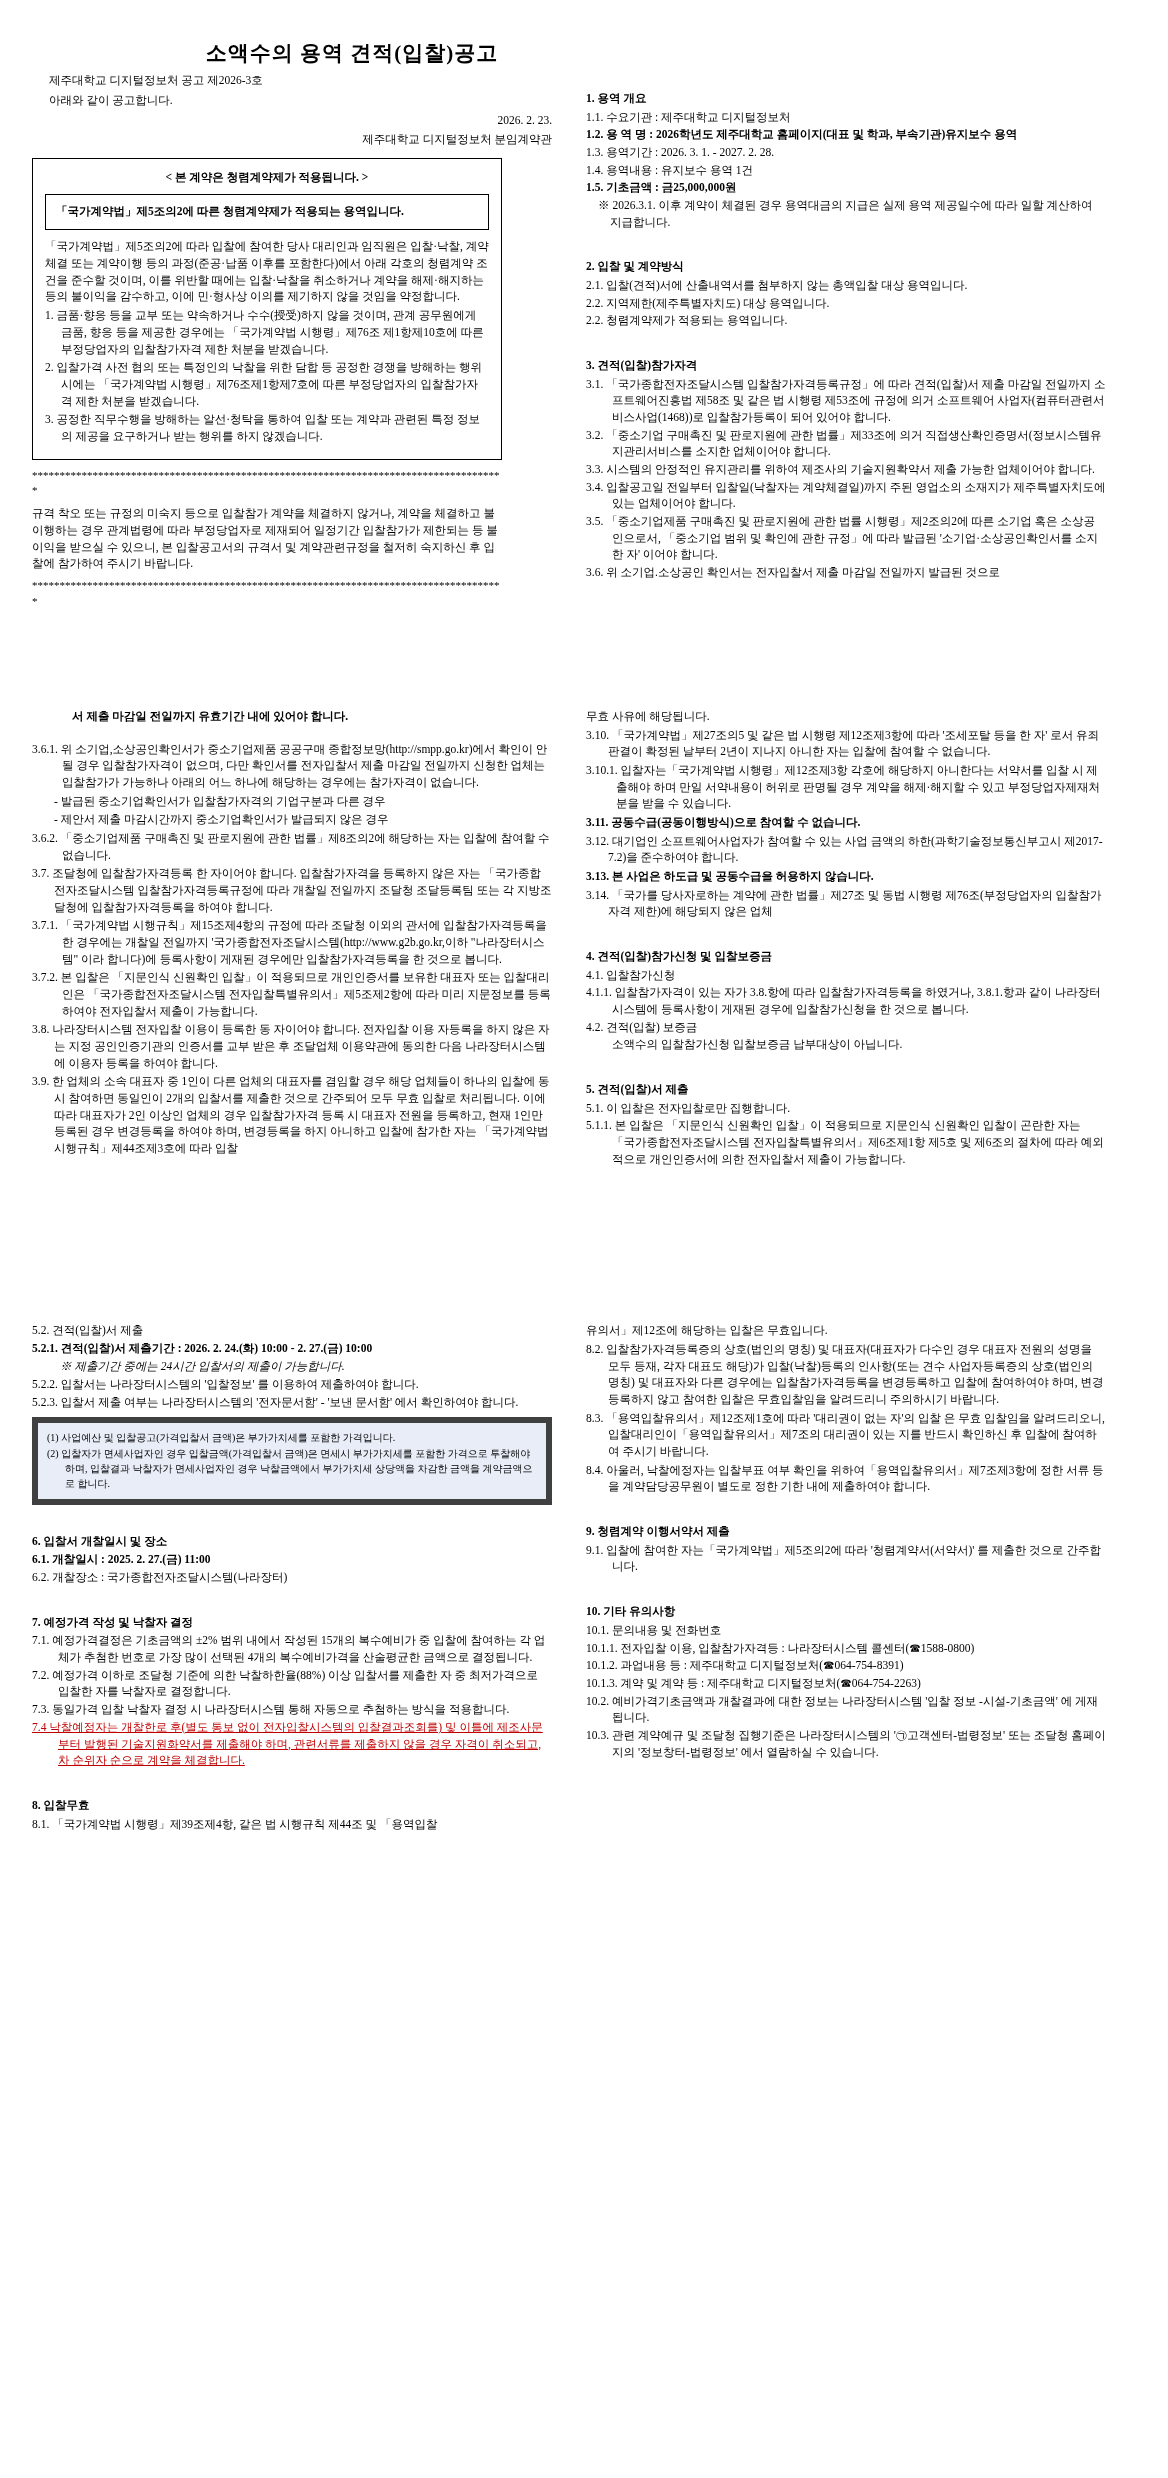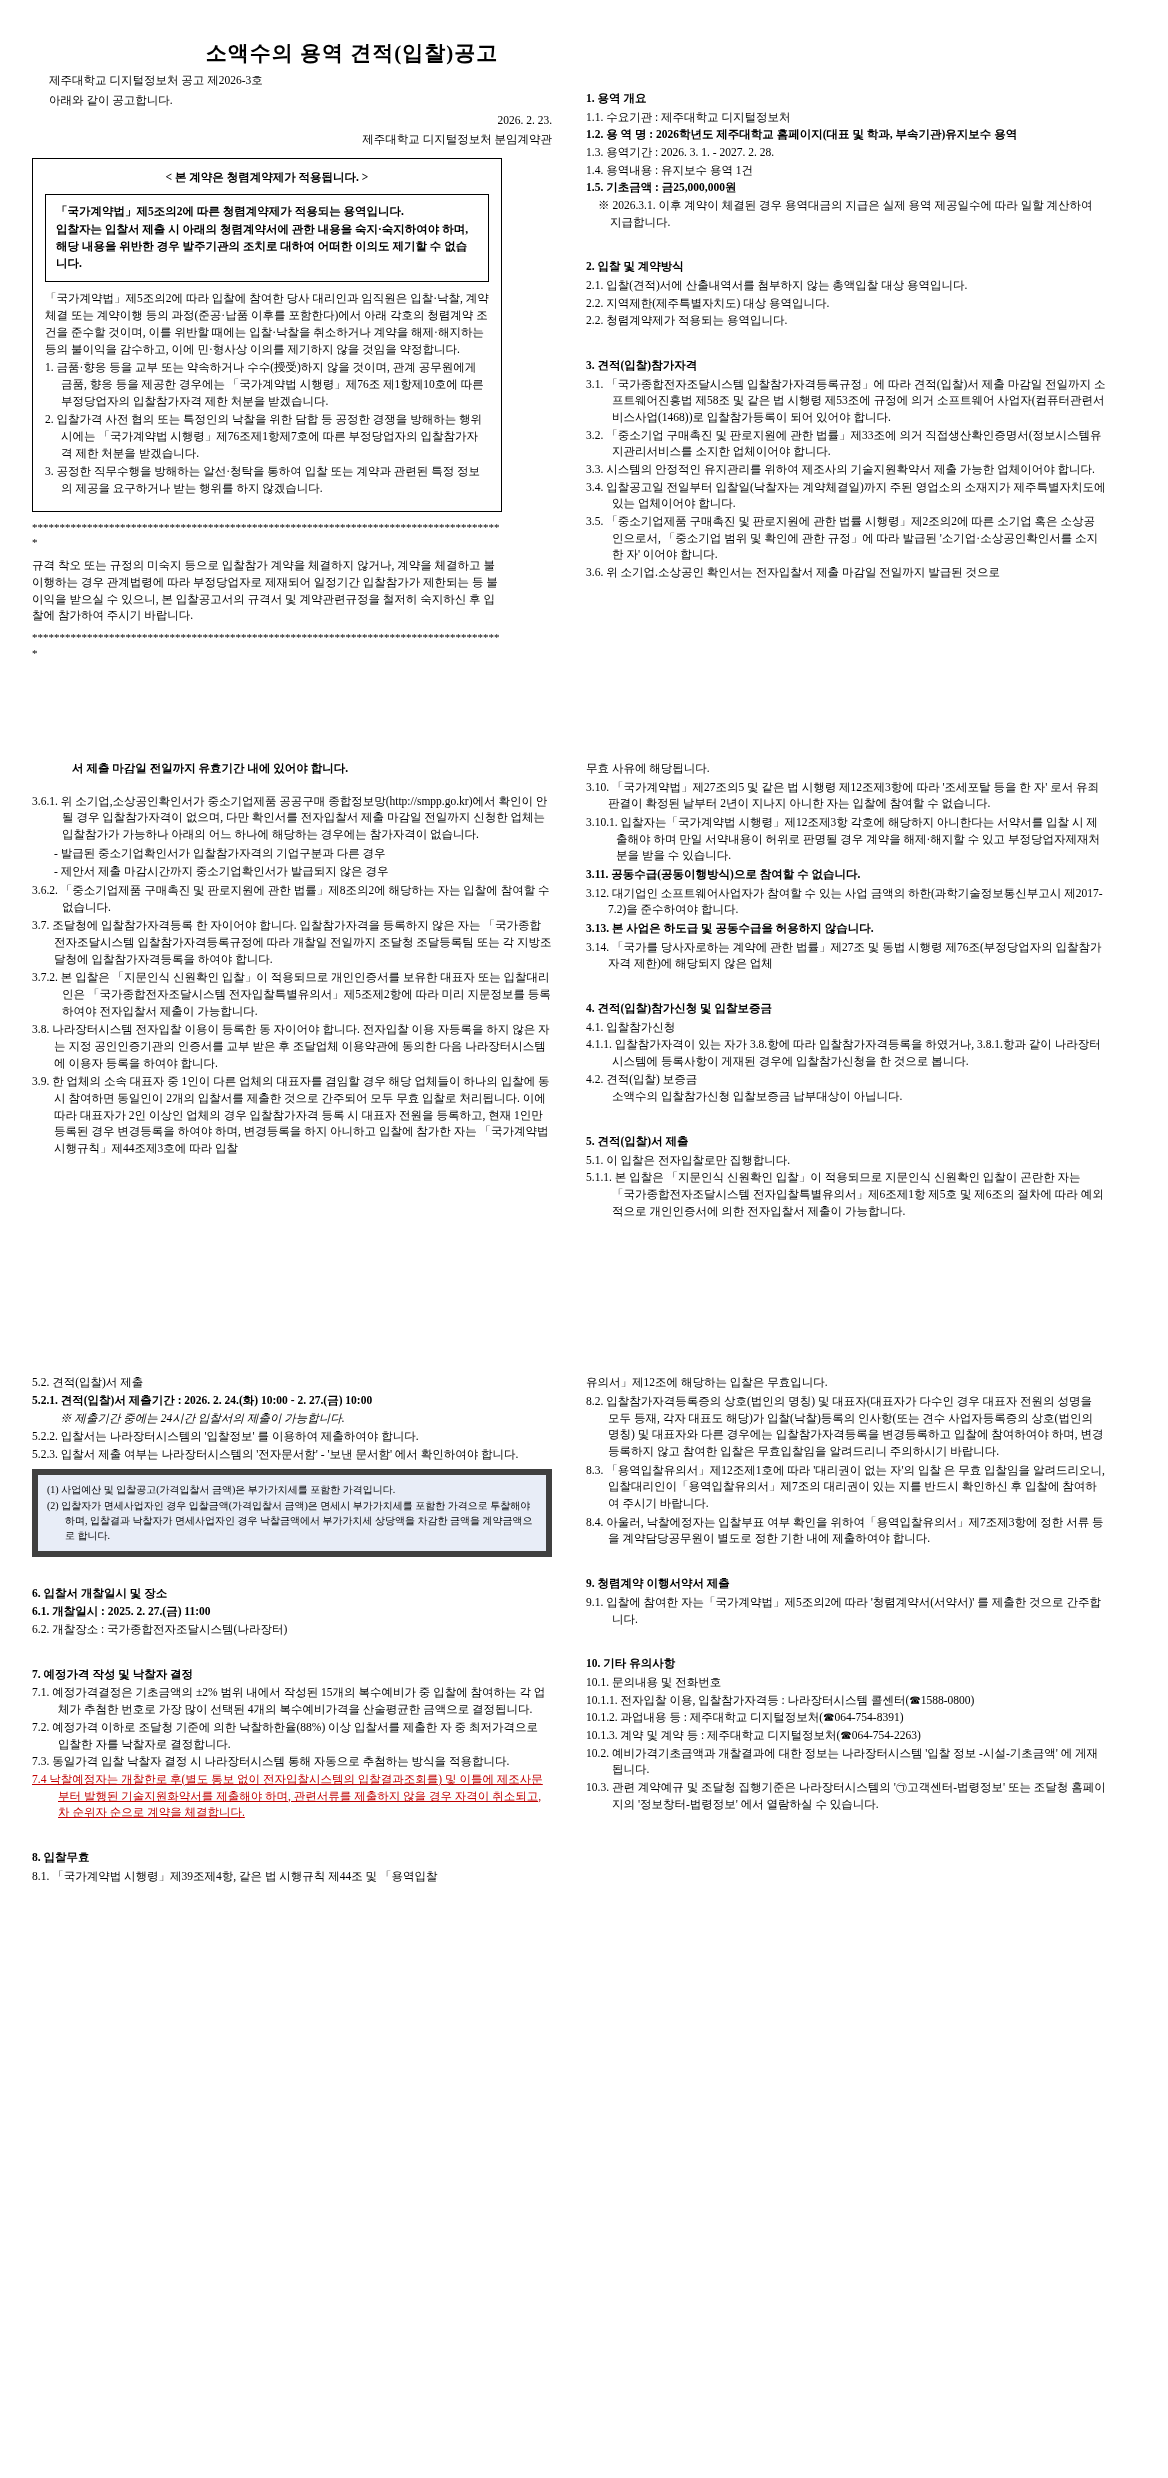--- a/index.html
+++ b/index.html
@@ -159,21 +159,20 @@
         <p>제주대학교 디지털정보처 공고 제2026-3호</p>
         <p>아래와 같이 공고합니다.</p>
         <p class="right-align">2026. 2. 23.</p>
         <p class="right-align">제주대학교 디지털정보처 분임계약관</p>
       </div>
 
       <div class="notice-box">
         <div class="notice-title">&lt; 본 계약은 청렴계약제가 적용됩니다. &gt;</div>
         <div class="inner-box">
           <p class="bold">「국가계약법」제5조의2에 따른 청렴계약제가 적용되는 용역입니다.</p>
-          <p class="bold">입찰자는 입찰서 제출 시 아래의 청렴계약서에 관한 내용을 숙지·숙지하여야 하며, 해당 내용을 위반한 경우 발주기관의 조치로 대하여 어떠한 이의도 제기할 수 없습니다.</p>
         </div>
         <p>「국가계약법」제5조의2에 따라 입찰에 참여한 당사 대리인과 임직원은 입찰·낙찰, 계약체결 또는 계약이행 등의 과정(준공·납품 이후를 포함한다)에서 아래 각호의 청렴계약 조건을 준수할 것이며, 이를 위반할 때에는 입찰·낙찰을 취소하거나 계약을 해제·해지하는 등의 불이익을 감수하고, 이에 민·형사상 이의를 제기하지 않을 것임을 약정합니다.</p>
         <p class="ol-num">1. 금품·향응 등을 교부 또는 약속하거나 수수(授受)하지 않을 것이며, 관계 공무원에게 금품, 향응 등을 제공한 경우에는 「국가계약법 시행령」제76조 제1항제10호에 따른 부정당업자의 입찰참가자격 제한 처분을 받겠습니다.</p>
         <p class="ol-num">2. 입찰가격 사전 협의 또는 특정인의 낙찰을 위한 담합 등 공정한 경쟁을 방해하는 행위 시에는 「국가계약법 시행령」제76조제1항제7호에 따른 부정당업자의 입찰참가자격 제한 처분을 받겠습니다.</p>
         <p class="ol-num">3. 공정한 직무수행을 방해하는 알선·청탁을 통하여 입찰 또는 계약과 관련된 특정 정보의 제공을 요구하거나 받는 행위를 하지 않겠습니다.</p>
       </div>
 
       <div class="stars">**************************************************************************************</div>
       <p class="small-para">규격 착오 또는 규정의 미숙지 등으로 입찰참가 계약을 체결하지 않거나, 계약을 체결하고 불이행하는 경우 관계법령에 따라 부정당업자로 제재되어 일정기간 입찰참가가 제한되는 등 불이익을 받으실 수 있으니, 본 입찰공고서의 규격서 및 계약관련규정을 철저히 숙지하신 후 입찰에 참가하여 주시기 바랍니다.</p>
       <div class="stars">**************************************************************************************</div>
@@ -210,20 +209,21 @@
 
   <div class="cols">
     <div class="col left">
       <p class="bold" style="padding-left:40px;">서 제출 마감일 전일까지 유효기간 내에 있어야 합니다.</p>
       <div class="spacer-sm"></div>
       <p class="indent-hang2">3.6.1. 위 소기업,소상공인확인서가 중소기업제품 공공구매 종합정보망(http://smpp.go.kr)에서 확인이 안 될 경우 입찰참가자격이 없으며, 다만 확인서를 전자입찰서 제출 마감일 전일까지 신청한 업체는 입찰참가가 가능하나 아래의 어느 하나에 해당하는 경우에는 참가자격이 없습니다.</p>
       <p class="dash">- 발급된 중소기업확인서가 입찰참가자격의 기업구분과 다른 경우</p>
       <p class="dash">- 제안서 제출 마감시간까지 중소기업확인서가 발급되지 않은 경우</p>
       <p class="indent-hang2">3.6.2. 「중소기업제품 구매촉진 및 판로지원에 관한 법률」제8조의2에 해당하는 자는 입찰에 참여할 수 없습니다.</p>
       <p class="indent-hang">3.7. 조달청에 입찰참가자격등록 한 자이어야 합니다. 입찰참가자격을 등록하지 않은 자는 「국가종합전자조달시스템 입찰참가자격등록규정에 따라 개찰일 전일까지 조달청 조달등록팀 또는 각 지방조달청에 입찰참가자격등록을 하여야 합니다.</p>
+      <p class="indent-hang2">3.7.1. 「국가계약법 시행규칙」제15조제4항의 규정에 따라 조달청 이외의 관서에 입찰참가자격등록을 한 경우에는 개찰일 전일까지 '국가종합전자조달시스템(http://www.g2b.go.kr,이하 "나라장터시스템" 이라 합니다)에 등록사항이 게재된 경우에만 입찰참가자격등록을 한 것으로 봅니다.</p>
       <p class="indent-hang2">3.7.2. 본 입찰은 「지문인식 신원확인 입찰」이 적용되므로 개인인증서를 보유한 대표자 또는 입찰대리인은 「국가종합전자조달시스템 전자입찰특별유의서」제5조제2항에 따라 미리 지문정보를 등록하여야 전자입찰서 제출이 가능합니다.</p>
       <p class="indent-hang">3.8. 나라장터시스템 전자입찰 이용이 등록한 동 자이어야 합니다. 전자입찰 이용 자등록을 하지 않은 자는 지정 공인인증기관의 인증서를 교부 받은 후 조달업체 이용약관에 동의한 다음 나라장터시스템에 이용자 등록을 하여야 합니다.</p>
       <p class="indent-hang">3.9. 한 업체의 소속 대표자 중 1인이 다른 업체의 대표자를 겸임할 경우 해당 업체들이 하나의 입찰에 동시 참여하면 동일인이 2개의 입찰서를 제출한 것으로 간주되어 모두 무효 입찰로 처리됩니다. 이에 따라 대표자가 2인 이상인 업체의 경우 입찰참가자격 등록 시 대표자 전원을 등록하고, 현재 1인만 등록된 경우 변경등록을 하여야 하며, 변경등록을 하지 아니하고 입찰에 참가한 자는 「국가계약법 시행규칙」제44조제3호에 따라 입찰</p>
     </div>
 
     <div class="col right">
       <p>무효 사유에 해당됩니다.</p>
       <p class="indent-hang">3.10. 「국가계약법」제27조의5 및 같은 법 시행령 제12조제3항에 따라 '조세포탈 등을 한 자' 로서 유죄판결이 확정된 날부터 2년이 지나지 아니한 자는 입찰에 참여할 수 없습니다.</p>
       <p class="indent-hang2">3.10.1. 입찰자는「국가계약법 시행령」제12조제3항 각호에 해당하지 아니한다는 서약서를 입찰 시 제출해야 하며 만일 서약내용이 허위로 판명될 경우 계약을 해제·해지할 수 있고 부정당업자제재처분을 받을 수 있습니다.</p>
       <p class="indent-hang bold">3.11. 공동수급(공동이행방식)으로 참여할 수 없습니다.</p>

